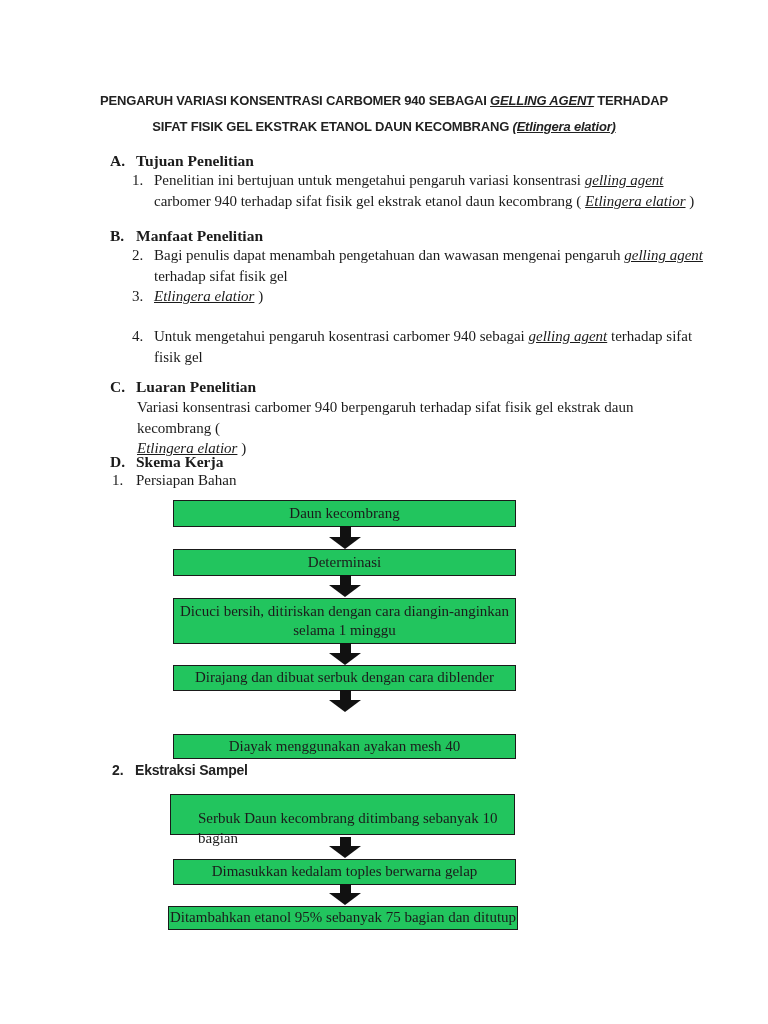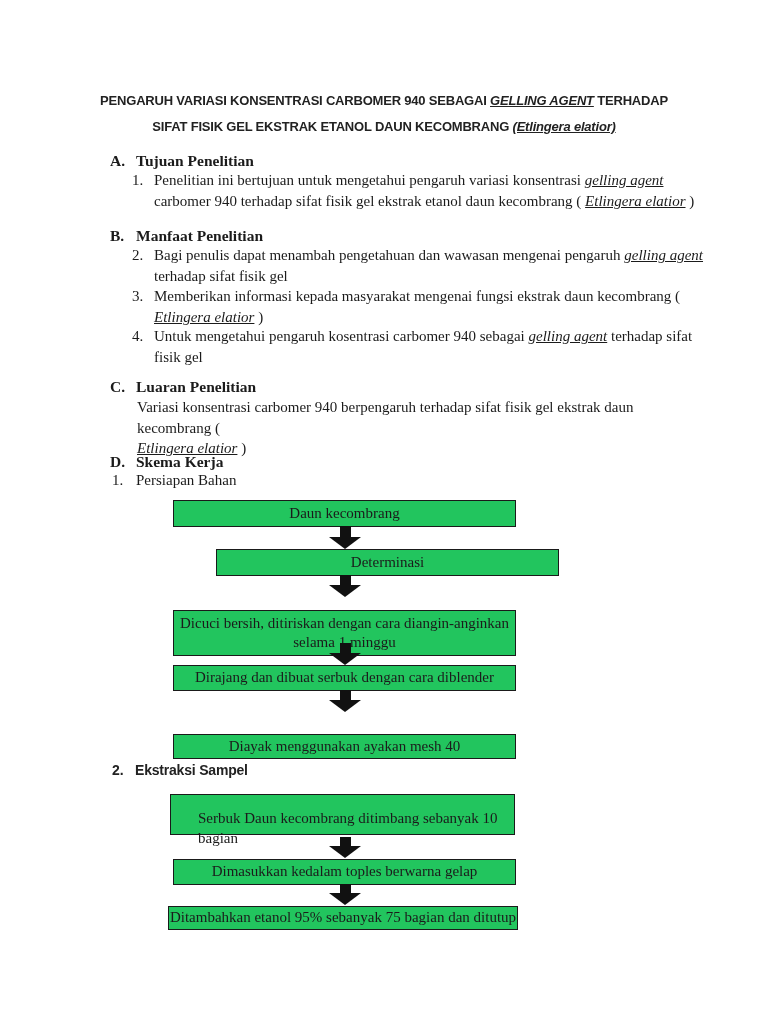--- a/index.html
+++ b/index.html
@@ -63,22 +63,21 @@
     <span class="letter">B.</span>
     <span class="htext">Manfaat Penelitian</span>
   </div>
   <div class="abs item" style="top:245px;left:0;right:0;">
     <span class="num">2.</span>
     <div class="itext runs"><span>Bagi penulis dapat menambah pengetahuan dan wawasan mengenai pengaruh </span><span class="it">gelling agent</span><span>
 terhadap sifat fisik gel</span></div>
   </div>
   <div class="abs item" style="top:286px;left:0;right:0;">
     <span class="num">3.</span>
-    <div class="itext runs"><span>Memberikan informasi kepada masyarakat mengenai fungsi ekstrak daun kecombrang  (
-</span><span class="it">Etlingera elatior</span><span> )</span></div>
+    <div class="itext runs"><span class="it">Etlingera elatior</span><span> )</span></div>
   </div>
   <div class="abs item" style="top:326px;left:0;right:0;">
     <span class="num">4.</span>
     <div class="itext runs"><span>Untuk mengetahui pengaruh kosentrasi carbomer 940 sebagai </span><span class="it">gelling agent</span><span> terhadap sifat
 fisik gel</span></div>
   </div>
 
   <div class="abs sec" style="top:377px;left:0;right:0;">
     <span class="letter">C.</span>
     <span class="htext">Luaran Penelitian</span>
@@ -95,28 +94,28 @@
     <div class="itext" style="left:136px;">Persiapan Bahan</div>
   </div>
 
   <div class="abs fbox" style="top:500px;height:25px;">
     <span class="runs">Daun kecombrang</span>
   </div>
   <div class="abs arrow" style="top:526px;height:23px;">
     <div class="shaft"></div>
     <div class="head"></div>
   </div>
-  <div class="abs fbox" style="top:549px;height:25px;margin-left:43px;">
+  <div class="abs fbox" style="top:549px;height:25px;">
     <span class="runs">Determinasi</span>
   </div>
   <div class="abs arrow" style="top:575px;height:22px;">
     <div class="shaft"></div>
     <div class="head"></div>
   </div>
-  <div class="abs fbox" style="top:598px;height:44px;margin-top:12px;">
+  <div class="abs fbox" style="top:598px;height:44px;">
     <span class="runs">Dicuci bersih, ditiriskan dengan cara diangin-anginkan
 selama 1 minggu</span>
   </div>
   <div class="abs arrow" style="top:643px;height:22px;">
     <div class="shaft"></div>
     <div class="head"></div>
   </div>
   <div class="abs fbox" style="top:665px;height:24px;">
     <span class="runs">Dirajang dan dibuat serbuk dengan cara diblender</span>
   </div>

